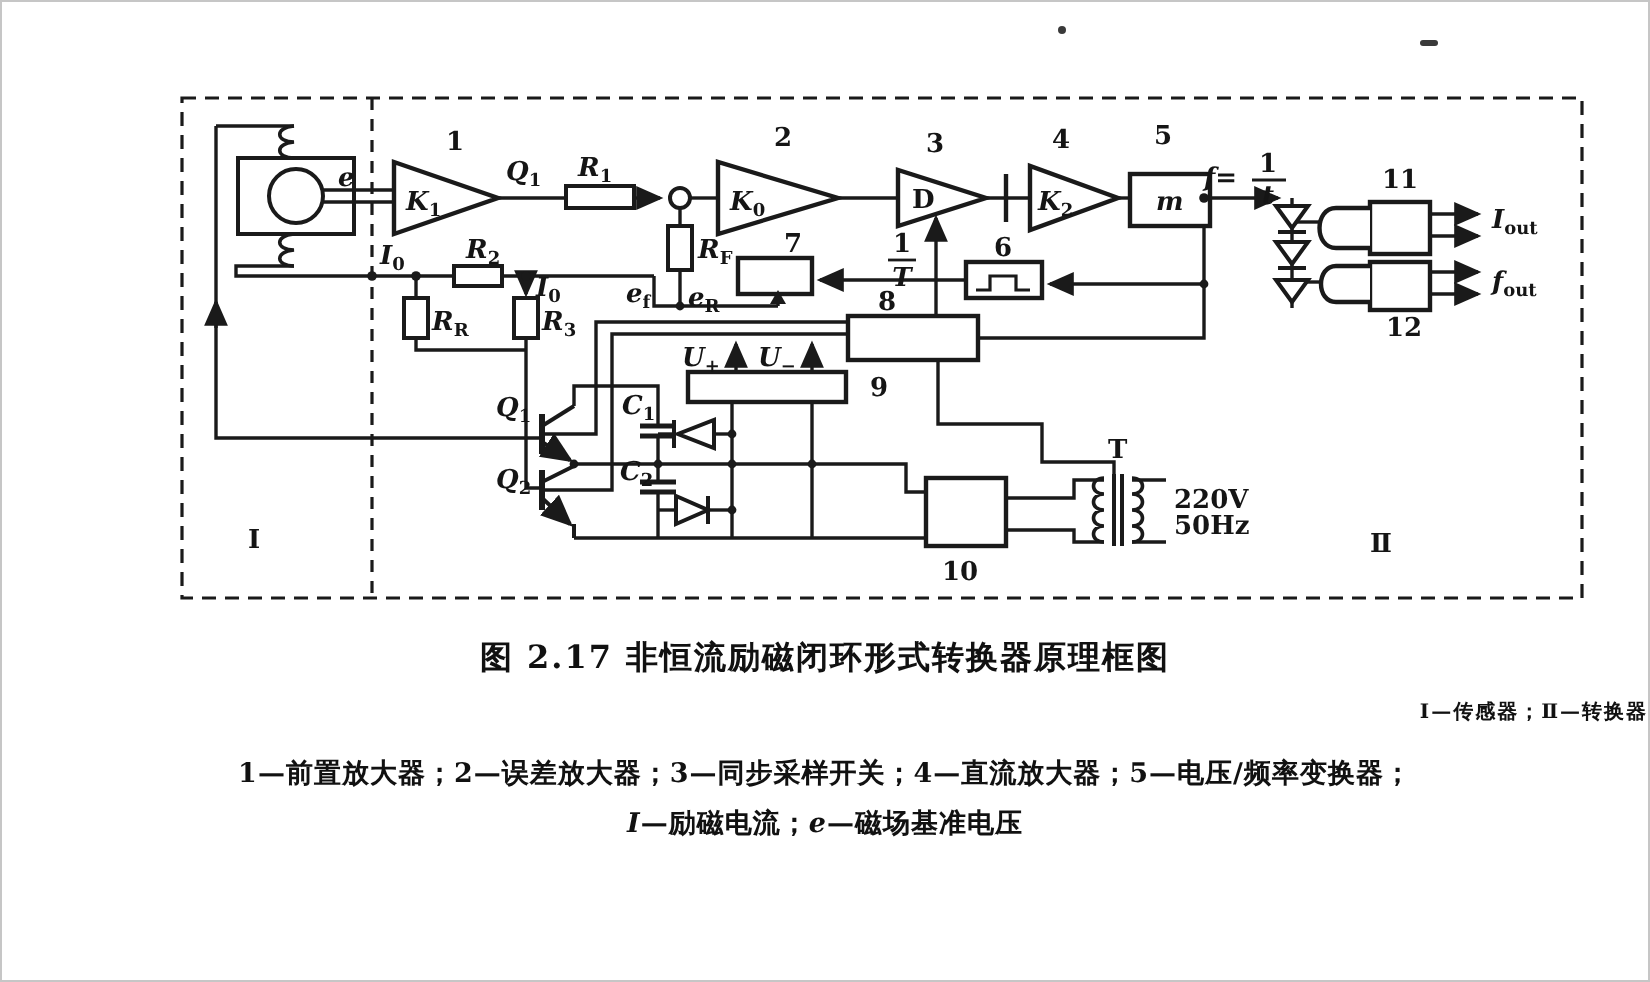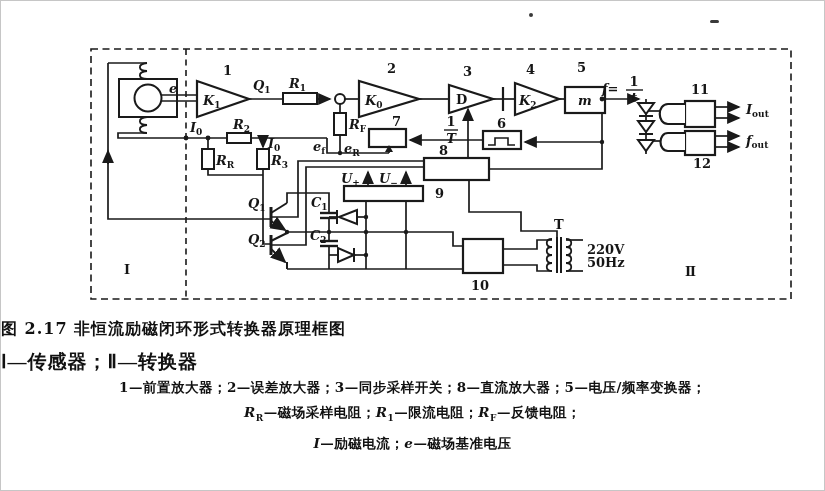--- a/index.html
+++ b/index.html
@@ -4,24 +4,24 @@
 <style>
   html,body{margin:0;padding:0;background:#e8e8e8;}
   .page{position:relative;width:825px;height:491px;background:#ffffff;
         border:1px solid #c6c6c6;box-sizing:border-box;overflow:hidden;
         font-family:"DejaVu Serif","Liberation Serif",serif;color:#111;}
   svg text{fill:#151515;}
   .dlab{font-family:"DejaVu Serif","Liberation Serif",serif;font-size:13px;font-weight:bold;}
   .dlab .it, .dlab.it{font-style:italic;}
   .dlab .sub{font-size:9px;}
   .speck{position:absolute;background:#3a3a3a;border-radius:2px;}
-  .caption{position:absolute;left:0;top:318px;width:100%;
+  .caption{position:absolute;left:0;top:318px;width:100%;text-align:center;
            font-size:16px;font-weight:bold;letter-spacing:1px;}
-  .subcaption{position:absolute;left:0;top:348px;width:100%;text-align:left;
-           font-size:19px;font-weight:bold;letter-spacing:1px;font-family:Liberation Serif, serif;}
+  .subcaption{position:absolute;left:0;top:348px;width:100%;text-align:right;
+           font-size:10px;font-weight:bold;letter-spacing:1px;}
   .legend{position:absolute;left:0;top:374px;width:100%;text-align:center;
           font-size:13.5px;font-weight:bold;line-height:25px;letter-spacing:0.5px;}
   .legend i{font-style:italic;font-family:"DejaVu Serif",serif;}
   .legend sub{font-size:9px;}
 </style>
 </head>
 <body>
 
 <div class="page">
 
@@ -258,17 +258,16 @@
         <text x="586" y="253" class="dlab"><tspan>220V</tspan></text>
         <text x="586" y="266" class="dlab"><tspan>50Hz</tspan></text>
         <text x="123" y="273" class="dlab" font-size="15"><tspan>Ⅰ</tspan></text>
         <text x="684" y="275" class="dlab" font-size="15"><tspan>Ⅱ</tspan></text>
       </g>
   </svg>
 
   <div class="caption">图 2.17  非恒流励磁闭环形式转换器原理框图</div>
   <div class="subcaption">Ⅰ—传感器；Ⅱ—转换器</div>
   <div class="legend">
-    <div class="legend-line">1—前置放大器；2—误差放大器；3—同步采样开关；8—直流放大器；5—电压/频率变换器；</div>
-    <div class="legend-line"><i>R</i><sub>R</sub>—磁场采样电阻；<i>R</i><sub>1</sub>—限流电阻；<i>R</i><sub>F</sub>—反馈电阻；</div>
+    <div class="legend-line">1—前置放大器；2—误差放大器；3—同步采样开关；4—直流放大器；5—电压/频率变换器；</div>
     <div class="legend-line"><i>I</i>—励磁电流；<i>e</i>—磁场基准电压</div>
   </div>
 </div>
 
 </body></html>

